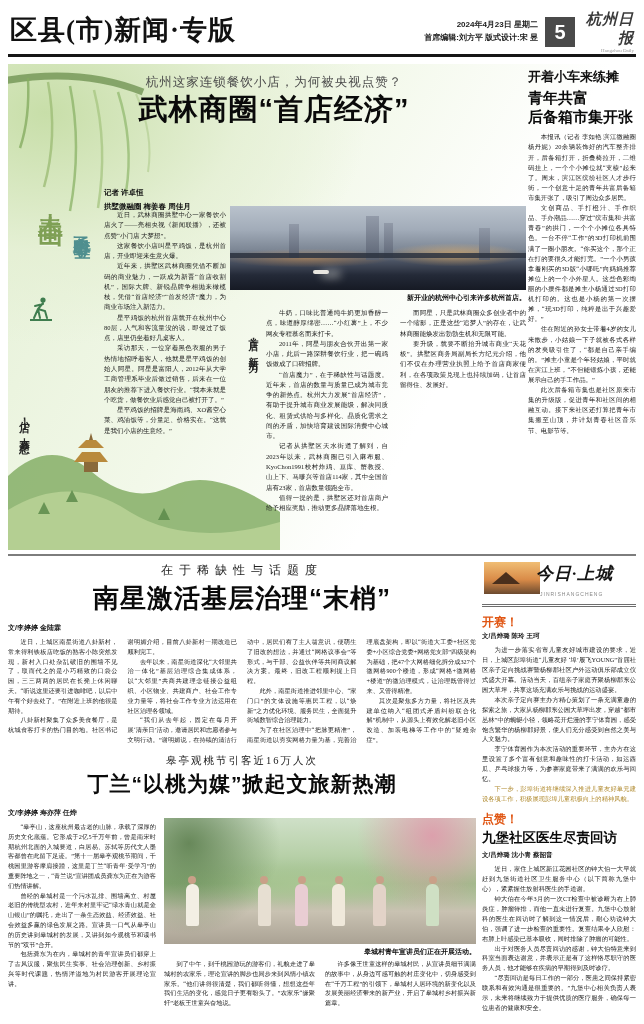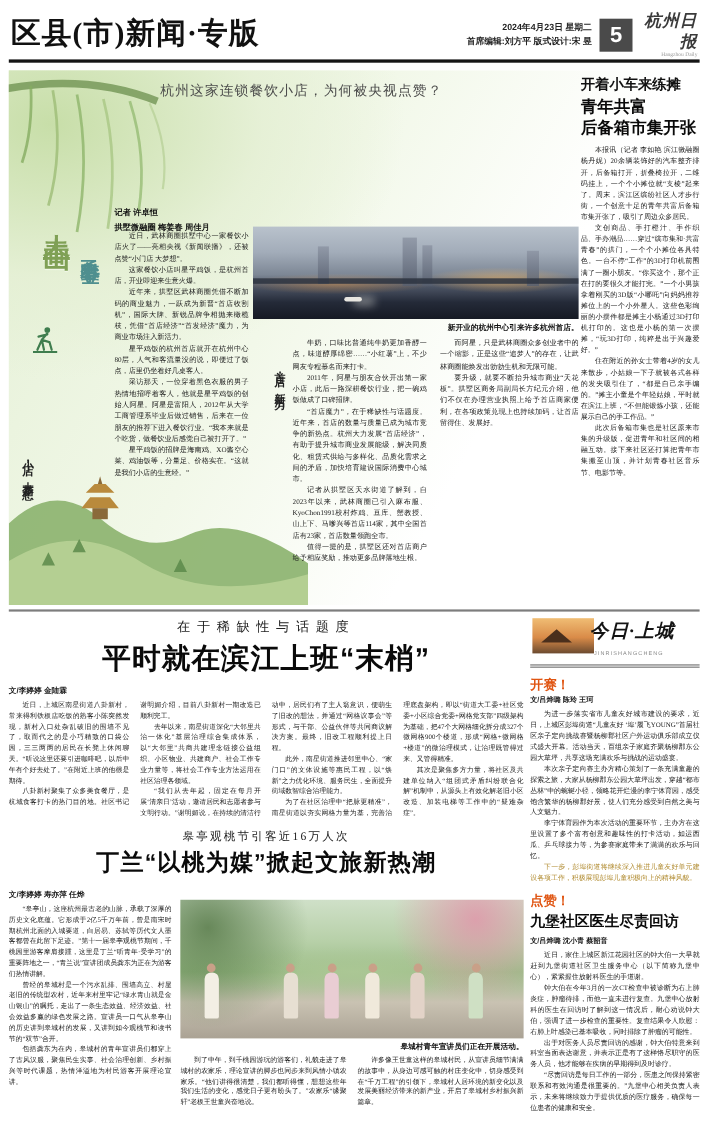--- a/index.html
+++ b/index.html
@@ -159,20 +159,21 @@
       <g>
         <path d="M70 30 L96 30 L88 22 L78 22 Z" fill="#b98a3c"></path>
         <path d="M66 44 L100 44 L92 34 L74 34 Z" fill="#b98a3c"></path>
         <rect x="76" y="44" width="14" height="10" fill="#8a6a3a"></rect>
         <path d="M81 22 L85 22 L83 15 Z" fill="#8a6a3a"></path>
       </g>
     </svg>
 
     <div class="lead-kicker">杭州这家连锁餐饮小店，为何被央视点赞？</div>
     <div class="lead-headline">
+      <div>武林商圈“首店经济”</div>
     </div>
     <div class="lead-byline">
       <div>记者 许卓恒</div>
       <div>拱墅微融圈 梅姜春 周佳月</div>
     </div>
 
     <div class="photo1">
       <div class="tower" style="left:20%;top:22%;width:10px;height:40%"></div>
       <div class="tower" style="left:46%;top:12%;width:13px;height:52%"></div>
       <div class="tower" style="left:52%;top:20%;width:9px;height:44%"></div>
@@ -216,21 +217,21 @@
       <p>文创商品、手打橙汁、手作织品、手办潮品……穿过“缤市集和·共富青春”的拱门，一个个小摊位各具特色。一台不停“工作”的3D打印机前围满了一圈小朋友。“你买这个，那个正在打的要很久才能打完。”一个小男孩拿着刚买的3D版“小哪吒”向妈妈推荐摊位上的一个小外星人。这些色彩绚丽的小摆件都是摊主小杨通过3D打印机打印的。这也是小杨的第一次摆摊，“玩3D打印，纯粹是出于兴趣爱好。”</p>
       <p>住在附近的孙女士带着4岁的女儿来散步，小姑娘一下子就被各式各样的发夹吸引住了，“都是自己亲手编的。”摊主小童是个年轻姑娘，平时就在滨江上班，“不但能锻炼小孩，还能展示自己的手工作品。”</p>
       <p>此次后备箱市集也是社区原来市集的升级版，促进青年和社区间的相融互动。接下来社区还打算把青年市集搬至山顶，并计划青春社区音乐节、电影节等。</p>
     </div>
   </div>
 
   <div class="mid-rule"></div>
 
   <div class="gov">
     <p class="gov-kicker">在于稀缺性与话题度</p>
-    <h2 class="gov-headline">平时就在滨江上班“末梢”</h2>
+    <h2 class="gov-headline">南星激活基层治理“末梢”</h2>
     <div class="gov-byline">文/李婷婷 金陆霖</div>
     <div class="gov-body bt">
       <p>近日，上城区南星街道八卦新村，常来得利铁板店吃饭的熟客小陈突然发现，新村入口处杂乱破旧的围墙不见了，取而代之的是小巧精致的口袋公园，三三两两的居民在长凳上休闲聊天。“听说这里还要引进咖啡吧，以后中午有个好去处了。”在附近上班的他很是期待。</p>
       <p>八卦新村聚集了众多美食餐厅，是杭城食客打卡的热门目的地。社区书记谢明媚介绍，目前八卦新村一期改造已顺利完工。</p>
       <p>去年以来，南星街道深化“大邻里共治一体化”基层治理综合集成体系，以“大邻里”共商共建理念链接公益组织、小区物业、共建商户、社会工作专业力量等，将社会工作专业方法运用在社区治理各领域。</p>
       <p>“我们从去年起，固定在每月开展‘清亲日’活动，邀请居民和志愿者参与文明行动。”谢明媚说，在持续的清洁行动中，居民们有了主人翁意识，便萌生了旧改的想法，并通过“网格议事会”等形式，与干部、公益伙伴等共同商议解决方案。最终，旧改工程顺利提上日程。</p>
       <p>此外，南星街道推进邻里中心、“家门口”的文体设施等惠民工程，以“焕新”之力优化环境、服务民生，全面提升街域数智综合治理能力。</p>
       <p>为了在社区治理中“把脉更精准”，南星街道以夯实网格力量为基，完善治理底盘架构，即以“街道大工委+社区党委+小区综合党委+网格党支部”四级架构为基础，把47个大网格细化拆分成327个微网格900个楼道，形成“网格+微网格+楼道”的微治理模式，让治理既管得过来、又管得精准。</p>
       <p>其次是聚焦多方力量，将社区及共建单位纳入“组团式矛盾纠纷联合化解”机制中，从源头上有效化解老旧小区改造、加装电梯等工作中的“疑难杂症”。</p>
 

